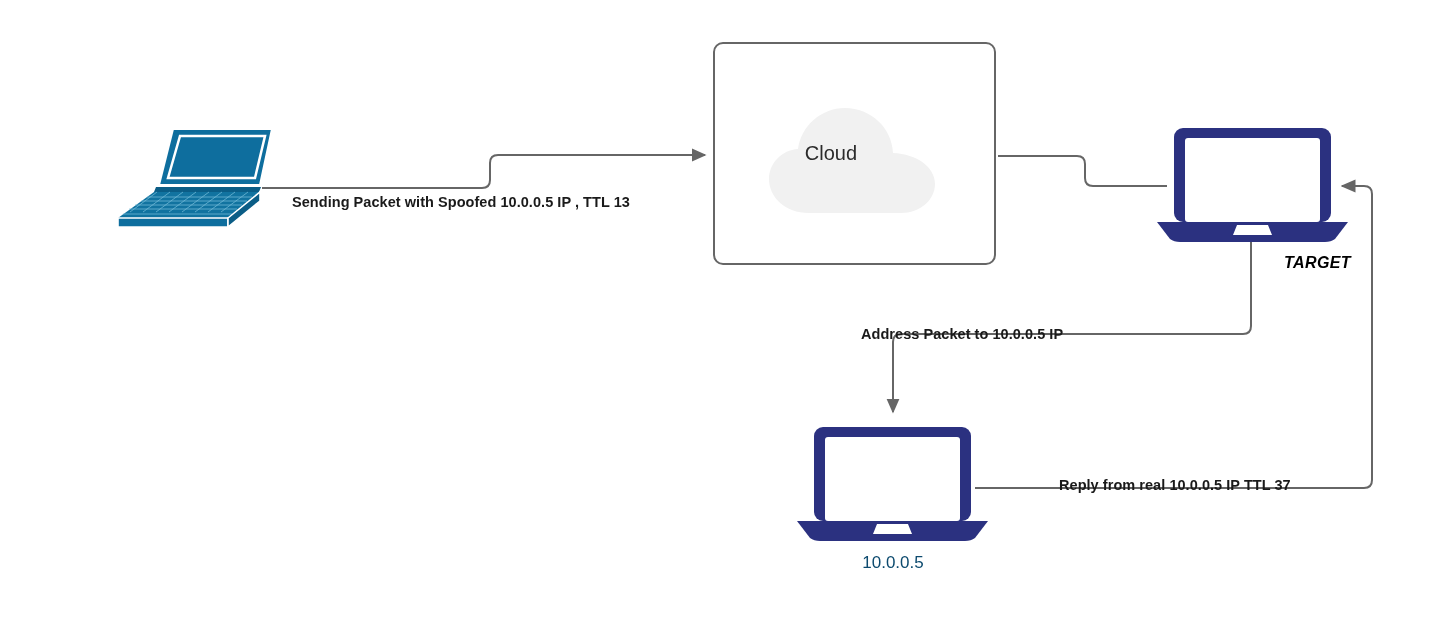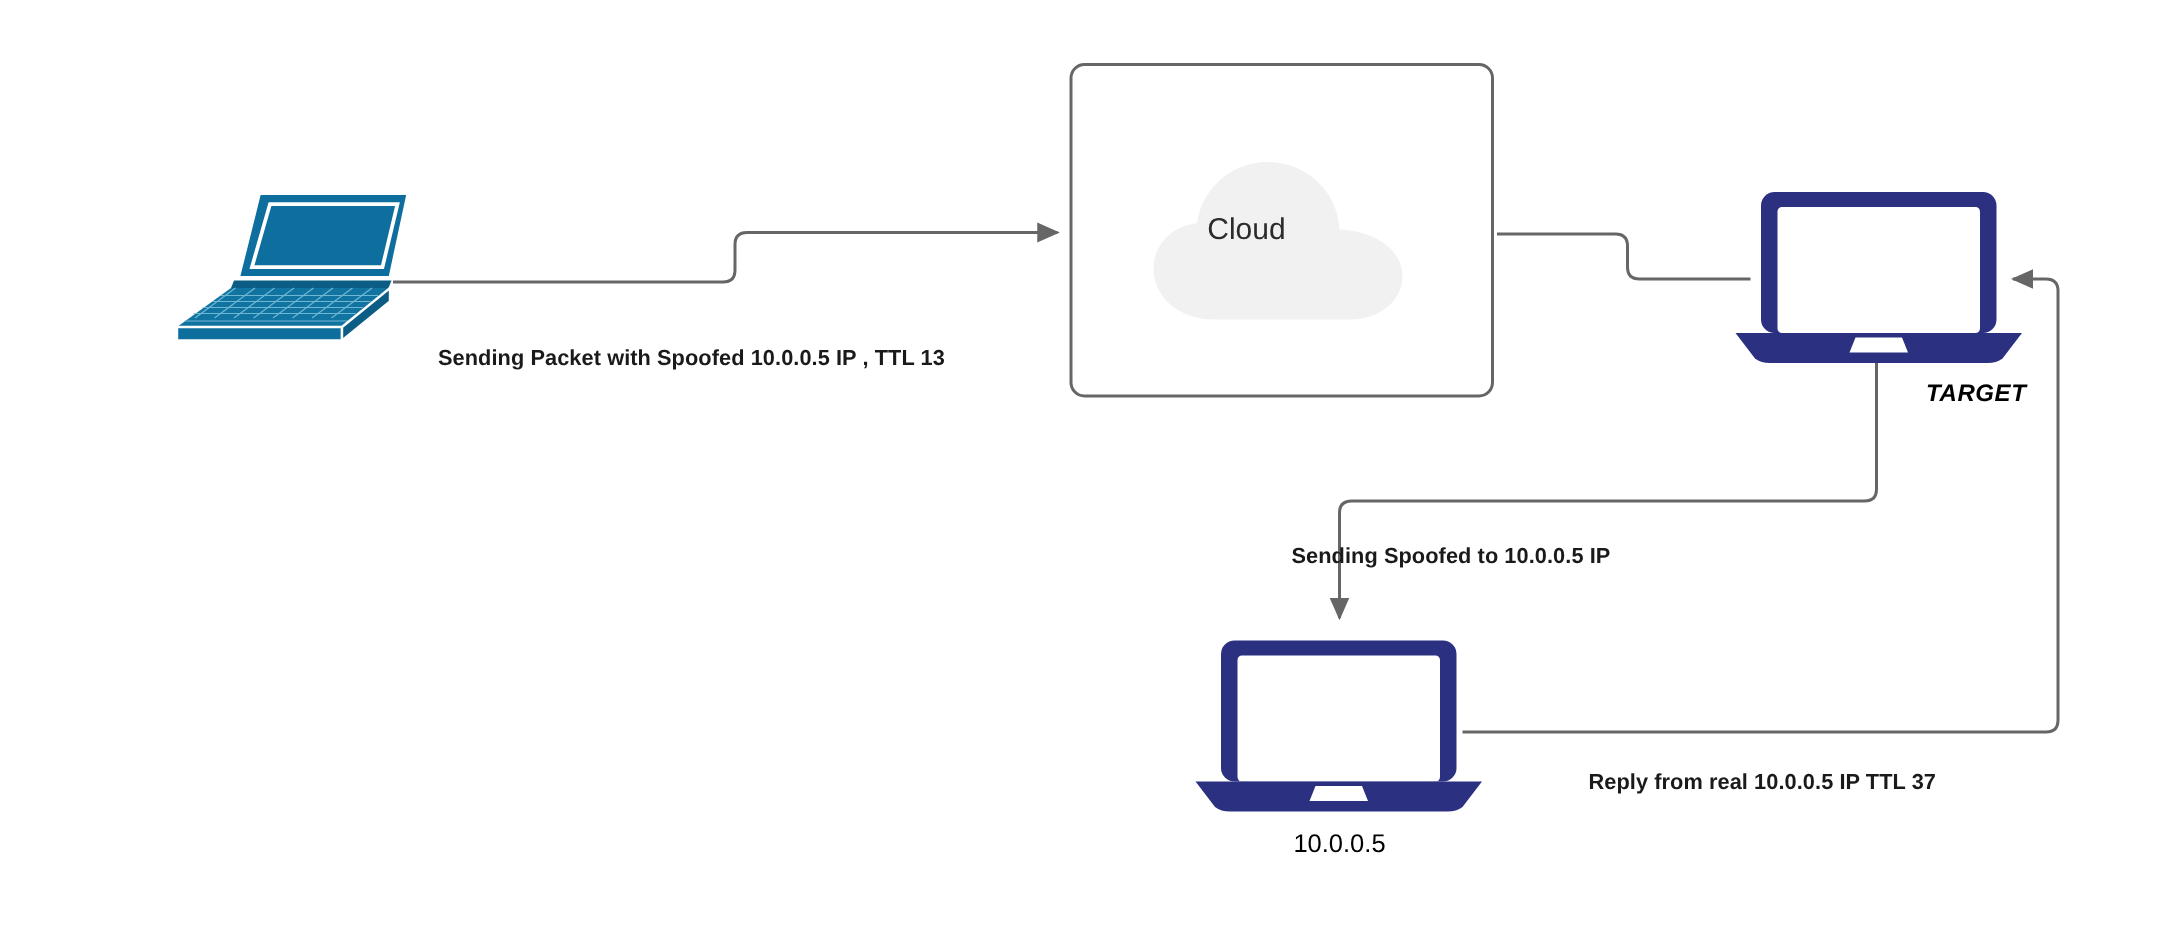--- a/index.html
+++ b/index.html
@@ -57,31 +57,30 @@
     letter-spacing: 0.4px;
     color: #000000;
     text-align: right;
   }
   .label-victim {
     left: 793px;
     top: 552px;
     width: 200px;
     font-size: 17px;
     font-weight: 400;
-    color: #000000;
+    color: #0c4a6e;
     text-align: center;
   }
   .edge-label {
     position: absolute;
     font-size: 14.5px;
     font-weight: 700;
     color: #1a1a1a;
     white-space: nowrap;
     letter-spacing: 0.05px;
-    margin-top: 37px;
   }
   .edge-label-spoof  { left: 292px;  top: 194px; }
   .edge-label-fwd    { left: 861px;  top: 326px; }
   .edge-label-reply  { left: 1059px; top: 477px; }
   .cloud-box {
     position: absolute;
     left: 713px;
     top: 42px;
     width: 283px;
     height: 223px;
@@ -189,16 +188,16 @@
       <rect x="19" y="2" width="157" height="94" rx="9" ry="9" fill="#2b3180"></rect>
       <rect x="30" y="12" width="135" height="84" rx="3" ry="3" fill="#ffffff"></rect>
       <path d="M 2 96 L 193 96 L 180 113 Q 176 116 170 116
                L 25 116 Q 19 116 15 113 Z" fill="#2b3180"></path>
       <path d="M 82 99 L 113 99 L 117 109 L 78 109 Z" fill="#ffffff"></path>
     </svg>
   </div>
   <div class="node-label label-victim">10.0.0.5</div>
 
   <div class="edge-label edge-label-spoof">Sending Packet with Spoofed 10.0.0.5 IP , TTL 13</div>
-  <div class="edge-label edge-label-fwd">Sending Spoofed to 10.0.0.5 IP</div>
+  <div class="edge-label edge-label-fwd">Address Packet to 10.0.0.5 IP</div>
   <div class="edge-label edge-label-reply">Reply from real 10.0.0.5 IP TTL 37</div>
 
 </div>
 
 </body></html>

